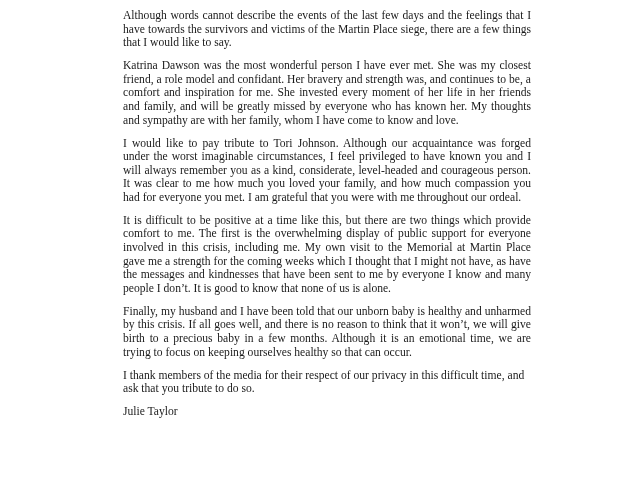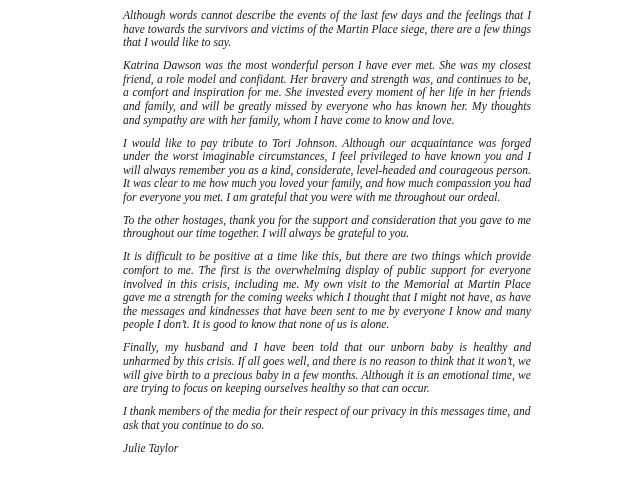--- a/index.html
+++ b/index.html
@@ -5,29 +5,28 @@
   html, body { margin: 0; padding: 0; }
   body {
     width: 640px; height: 486px; background: #ffffff; overflow: hidden;
     position: relative;
   }
   .page {
     position: absolute; left: 123px; top: 9px; width: 408px;
     font-family: "Liberation Serif", "DejaVu Serif", serif;
     font-size: 11.6px; line-height: 13.6px; color: #1a1a1a;
   }
-  .para { margin: 0 0 9.4px 0; text-align: justify; font-style: italic; }
+  .para { margin: 0 0 9.4px 0; text-align: justify; }
   .para.left { text-align: left; }
 </style>
 </head>
 <body>
 
 <div class="page">
   <p class="para">Although words cannot describe the events of the last few days and the feelings that I have towards the survivors and victims of the Martin Place siege, there are a few things that I would like to say.</p>
   <p class="para">Katrina Dawson was the most wonderful person I have ever met.  She was my closest friend, a role model and confidant.  Her bravery and strength was, and continues to be, a comfort and inspiration for me.  She invested every moment of her life in her friends and family, and will be greatly missed by everyone who has known her.  My thoughts and sympathy are with her family, whom I have come to know and love.</p>
   <p class="para">I would like to pay tribute to Tori Johnson.  Although our acquaintance was forged under the worst imaginable circumstances, I feel privileged to have known you and I will always remember you as a kind, considerate, level-headed and courageous person.  It was clear to me how much you loved your family, and how much compassion you had for everyone you met.  I am grateful that you were with me throughout our ordeal.</p>
-  <p class="para">To the other hostages, thank you for the support and consideration that you gave to me throughout our time together.  I will always be grateful to you.</p>
   <p class="para">It is difficult to be positive at a time like this, but there are two things which provide comfort to me.  The first is the overwhelming display of public support for everyone involved in this crisis, including me.  My own visit to the Memorial at Martin Place gave me a strength for the coming weeks which I thought that I might not have, as have the messages and kindnesses that have been sent to me by everyone I know and many people I don’t.  It is good to know that none of us is alone.</p>
   <p class="para">Finally, my husband and I have been told that our unborn baby is healthy and unharmed by this crisis.  If all goes well, and there is no reason to think that it won’t, we will give birth to a precious baby in a few months.  Although it is an emotional time, we are trying to focus on keeping ourselves healthy so that can occur.</p>
-  <p class="para left">I thank members of the media for their respect of our privacy in this messages time, and ask that you continue to do so.</p>
+  <p class="para left">I thank members of the media for their respect of our privacy in this difficult time, and ask that you tribute to do so.</p>
   <p class="para left">Julie Taylor</p>
 
 </div>
 
 </body></html>

